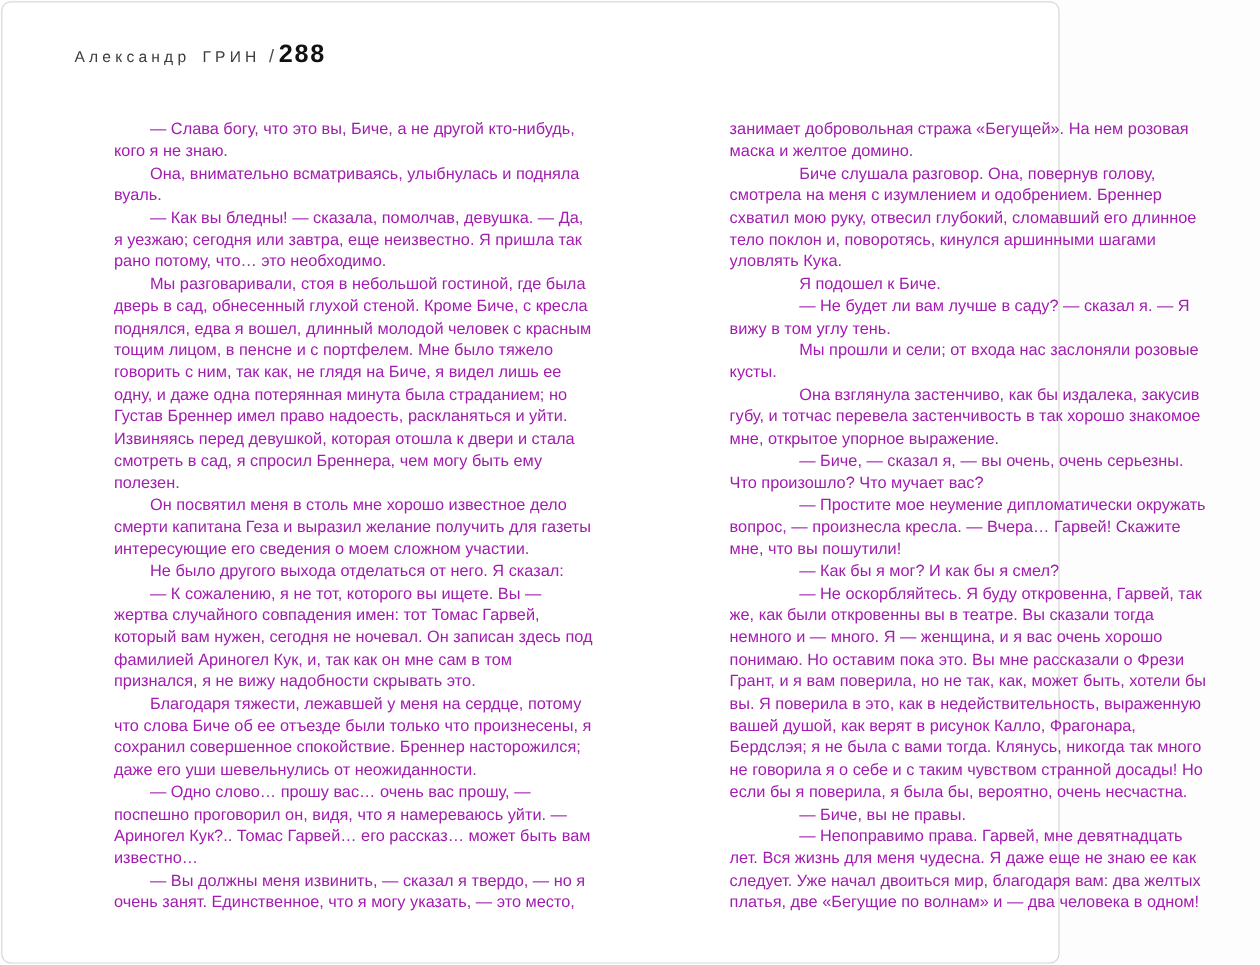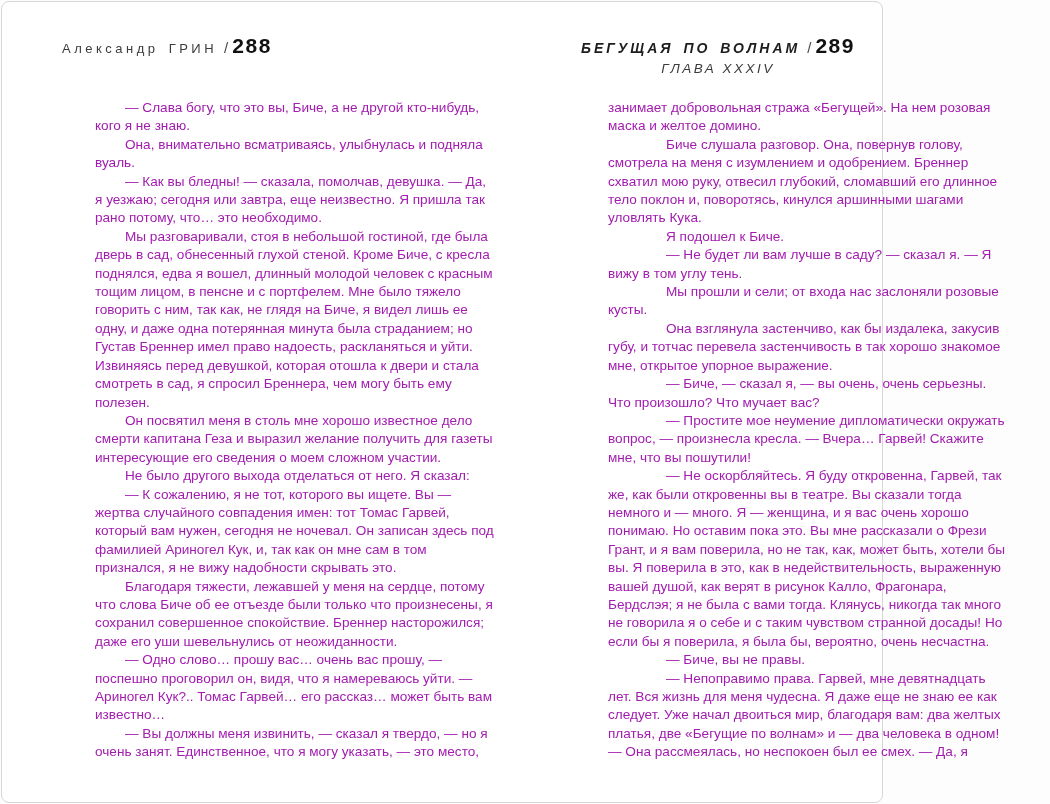--- a/index.html
+++ b/index.html
@@ -82,26 +82,20 @@
 <body>
 
 <div class="stage">
 
   <div class="frame"></div>
 
   <header class="hdr hdr-left">
     <span class="hdr-author">Александр ГРИН</span><span class="hdr-sep">/</span><span class="hdr-num">288</span>
   </header>
 
-  <header class="hdr hdr-right">
-    <div>
-      <span class="hdr-title">БЕГУЩАЯ ПО ВОЛНАМ</span><span class="hdr-sep">/</span><span class="hdr-num">289</span>
-    </div>
-    <div class="hdr-chapter">ГЛАВА XXXIV</div>
-  </header>
 
   <section class="body-text body-left">
       <p>— Слава богу, что это вы, Биче, а не другой кто-нибудь, кого я не знаю.</p>
       <p>Она, внимательно всматриваясь, улыбнулась и подняла вуаль.</p>
       <p>— Как вы бледны! — сказала, помолчав, девушка. — Да, я уезжаю; сегодня или завтра, еще неизвестно. Я пришла так рано потому, что… это необходимо.</p>
       <p>Мы разговаривали, стоя в небольшой гостиной, где была дверь в сад, обнесенный глухой стеной. Кроме Биче, с кресла поднялся, едва я вошел, длинный молодой человек с красным тощим лицом, в пенсне и с портфелем. Мне было тяжело говорить с ним, так как, не глядя на Биче, я видел лишь ее одну, и даже одна потерянная минута была страданием; но Густав Бреннер имел право надоесть, раскланяться и уйти. Извиняясь перед девушкой, которая отошла к двери и стала смотреть в сад, я спросил Бреннера, чем могу быть ему полезен.</p>
       <p>Он посвятил меня в столь мне хорошо известное дело смерти капитана Геза и выразил желание получить для газеты интересующие его сведения о моем сложном участии.</p>
       <p>Не было другого выхода отделаться от него. Я сказал:</p>
       <p>— К сожалению, я не тот, которого вы ищете. Вы — жертва случайного совпадения имен: тот Томас Гарвей, который вам нужен, сегодня не ночевал. Он записан здесь под фамилией Ариногел Кук, и, так как он мне сам в том признался, я не вижу надобности скрывать это.</p>
       <p>Благодаря тяжести, лежавшей у меня на сердце, потому что слова Биче об ее отъезде были только что произнесены, я сохранил совершенное спокойствие. Бреннер насторожился; даже его уши шевельнулись от неожиданности.</p>
@@ -111,18 +105,19 @@
 
   <section class="body-text body-right">
       <p class="noindent">занимает добровольная стража «Бегущей». На нем розовая маска и желтое домино.</p>
       <p>Биче слушала разговор. Она, повернув голову, смотрела на меня с изумлением и одобрением. Бреннер схватил мою руку, отвесил глубокий, сломавший его длинное тело поклон и, поворотясь, кинулся аршинными шагами уловлять Кука.</p>
       <p>Я подошел к Биче.</p>
       <p>— Не будет ли вам лучше в саду? — сказал я. — Я вижу в том углу тень.</p>
       <p>Мы прошли и сели; от входа нас заслоняли розовые кусты.</p>
       <p>Она взглянула застенчиво, как бы издалека, закусив губу, и тотчас перевела застенчивость в так хорошо знакомое мне, открытое упорное выражение.</p>
       <p>— Биче, — сказал я, — вы очень, очень серьезны. Что произошло? Что мучает вас?</p>
       <p>— Простите мое неумение дипломатически окружать вопрос, — произнесла кресла. — Вчера… Гарвей! Скажите мне, что вы пошутили!</p>
+      <p>— Как бы я мог? И как бы я смел?</p>
       <p>— Не оскорбляйтесь. Я буду откровенна, Гарвей, так же, как были откровенны вы в театре. Вы сказали тогда немного и — много. Я — женщина, и я вас очень хорошо понимаю. Но оставим пока это. Вы мне рассказали о Фрези Грант, и я вам поверила, но не так, как, может быть, хотели бы вы. Я поверила в это, как в недействительность, выраженную вашей душой, как верят в рисунок Калло, Фрагонара, Бердслэя; я не была с вами тогда. Клянусь, никогда так много не говорила я о себе и с таким чувством странной досады! Но если бы я поверила, я была бы, вероятно, очень несчастна.</p>
       <p>— Биче, вы не правы.</p>
       <p>— Непоправимо права. Гарвей, мне девятнадцать лет. Вся жизнь для меня чудесна. Я даже еще не знаю ее как следует. Уже начал двоиться мир, благодаря вам: два желтых платья, две «Бегущие по волнам» и — два человека в одном! — Она рассмеялась, но неспокоен был ее смех. — Да, я очень рас-</p>
     </section>
 
 </div>
 
 </body></html>

